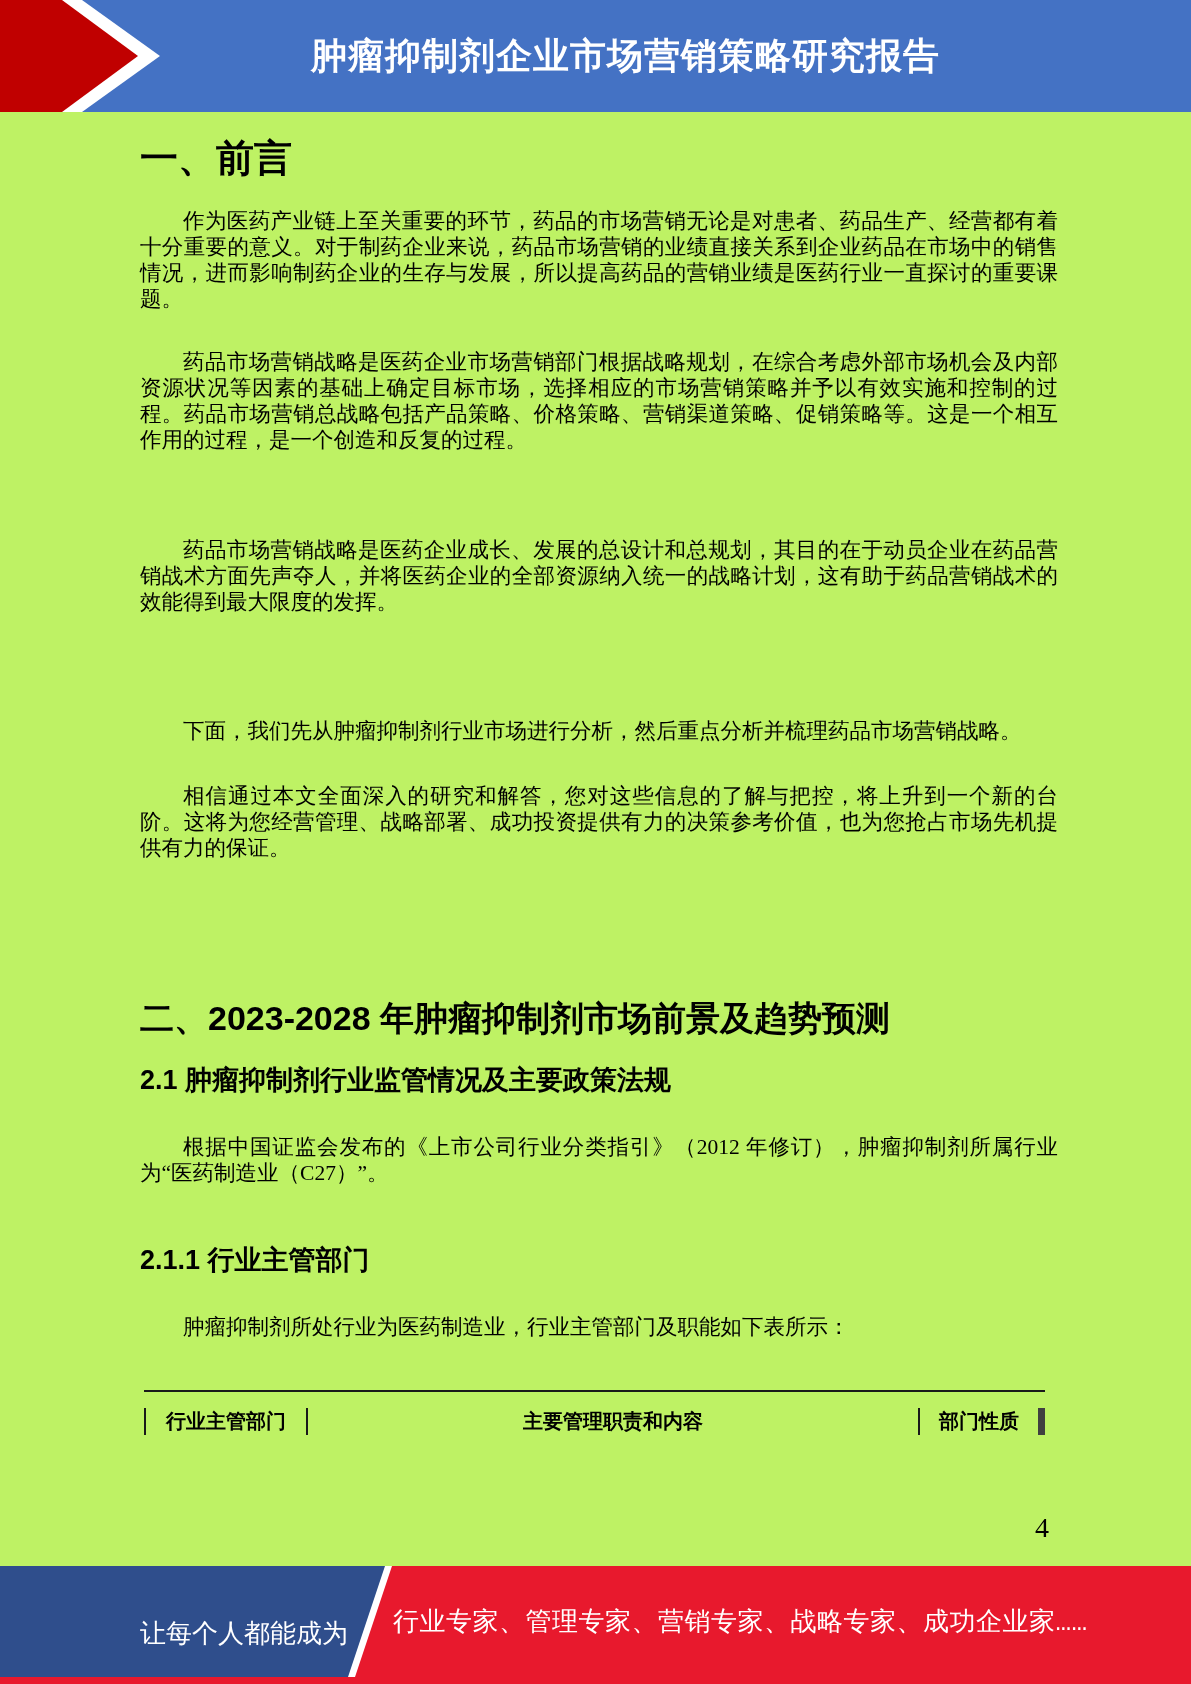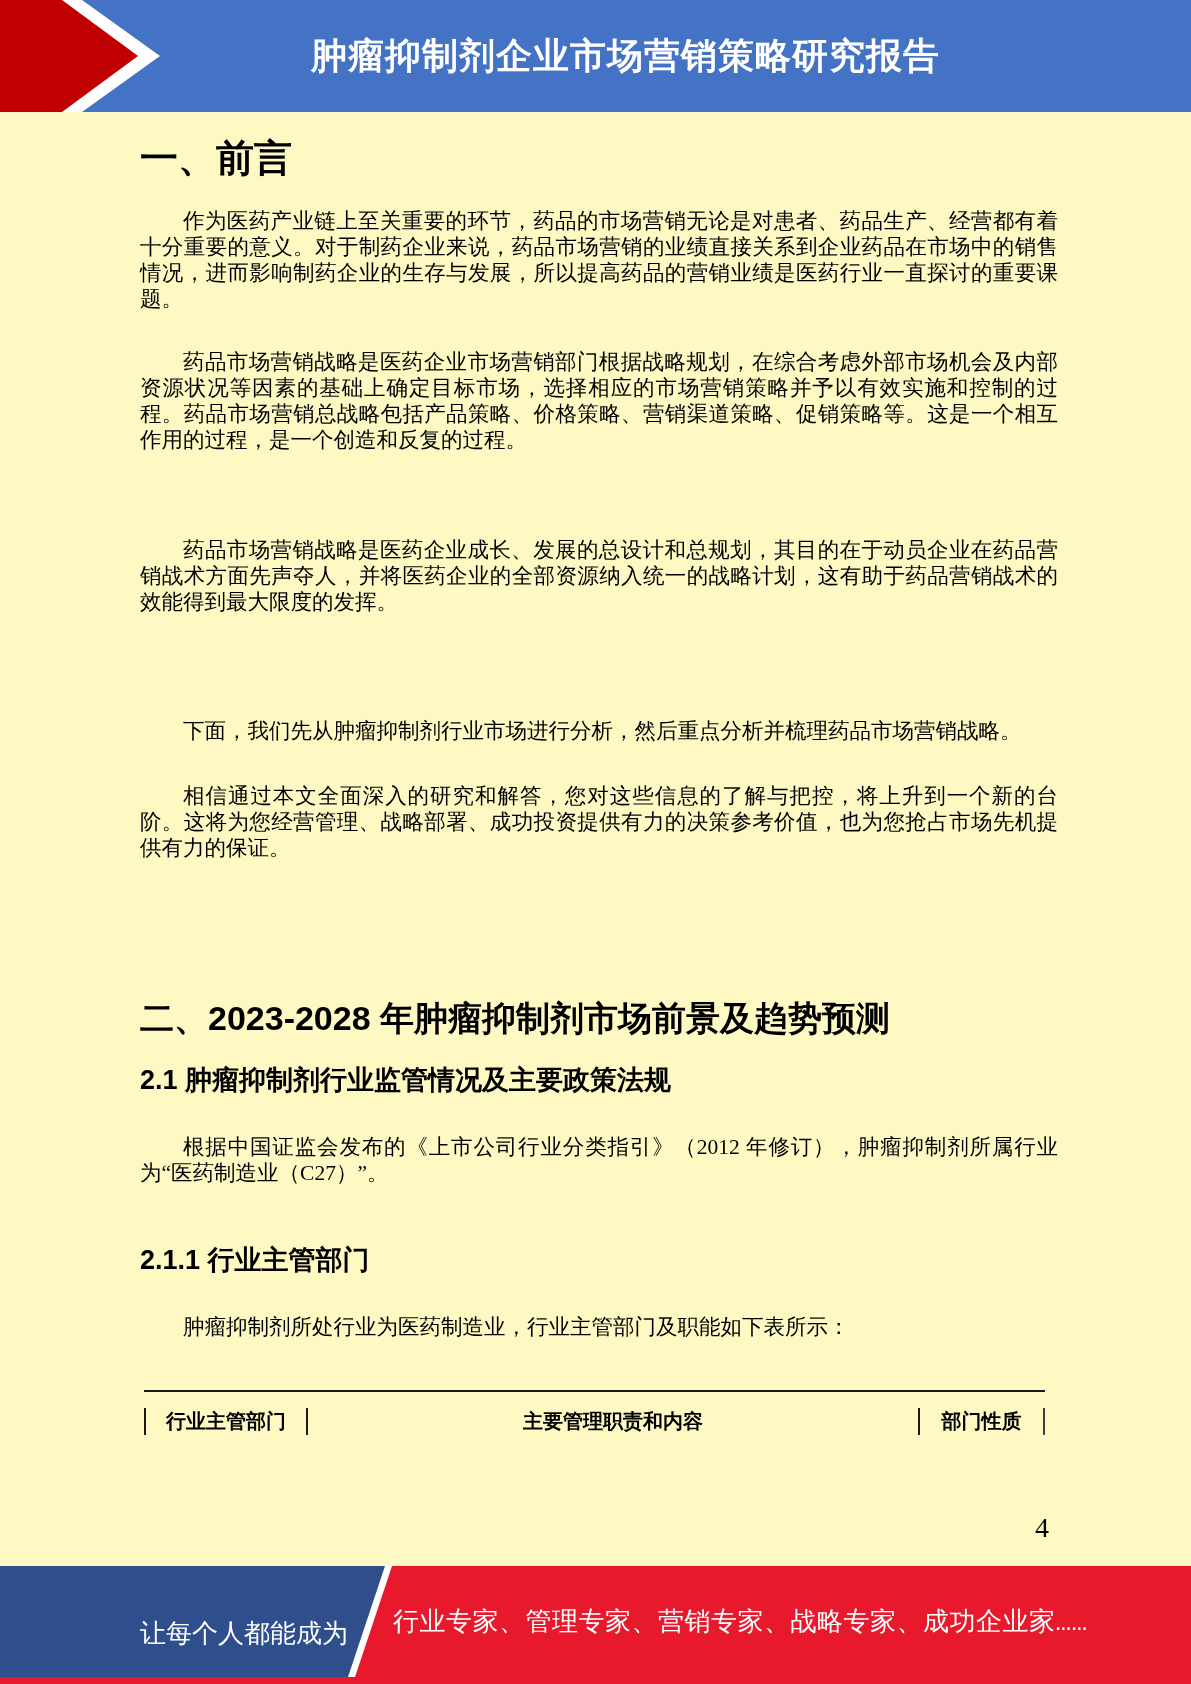--- a/index.html
+++ b/index.html
@@ -1,19 +1,19 @@
 <!DOCTYPE html>
 <html><head>
 <meta charset="utf-8">
 <style>
   html,body{margin:0;padding:0;background:#888;}
   .page{
     position:relative;
     width:1191px;height:1684px;
-    background:#fef9c3;
+    background:#bef264;
     overflow:hidden;
     margin:0 auto;
     font-family:"Liberation Serif","DejaVu Serif",serif;
     color:#000;
   }
   
   .banner{
     position:absolute;top:0;left:0;width:1191px;height:112px;
     background:#4472c4;
   }
@@ -54,21 +54,21 @@
     box-sizing:border-box;
     align-items:flex-end;
   }
   .gov-cell{
     box-sizing:border-box;
     border-left:2px solid #1a1a1a;
     display:flex;align-items:center;justify-content:center;
     font-family:"Liberation Sans","DejaVu Sans",sans-serif;
     font-weight:bold;font-size:20px;
   }
-  .gov-cell:last-child{border-right:2px solid #404040;}
+  .gov-cell:last-child{border-right:7px solid #404040;}
   .gc-1{width:162px;}
   .gc-2{width:612px;}
   .gc-3{width:127px;}
   
   .page-number{
     position:absolute;left:1022px;top:1512px;width:40px;
     font-size:28px;text-align:center;
   }
   
   .footer{

